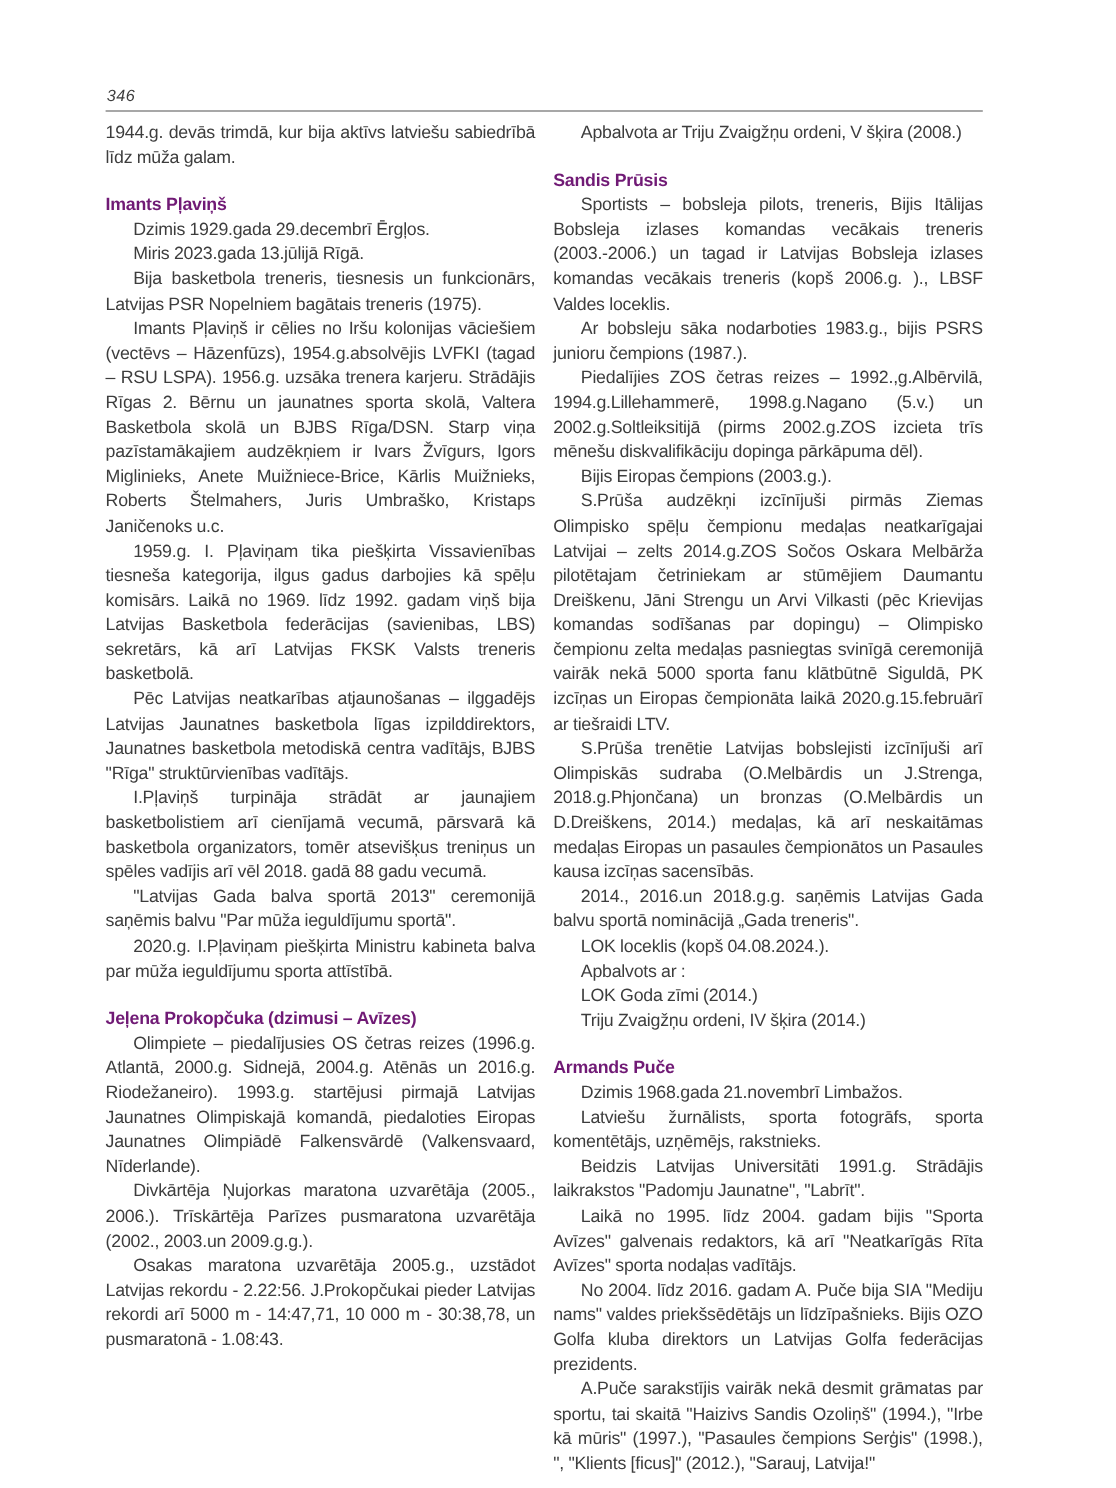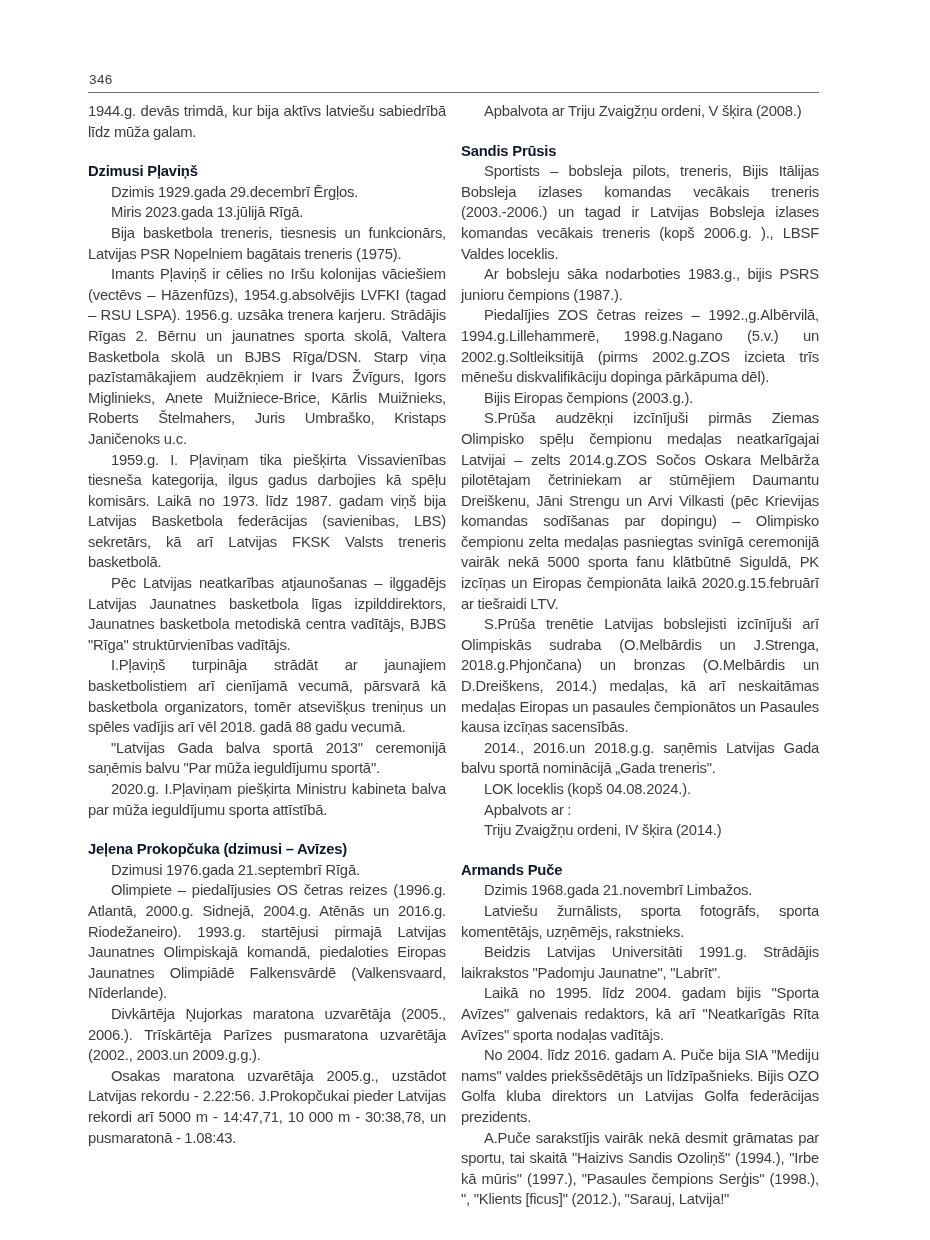--- a/index.html
+++ b/index.html
@@ -21,20 +21,21 @@
     top: 72px;
     width: 731px;
   }
   .page-num {
     display: block;
     font-size: 13.5px;
     line-height: 16px;
     color: #3d3d3d;
     letter-spacing: 0.4px;
     margin: 0 0 4px 1px;
+    font-style: italic;
   }
   .rule {
     border: none;
     border-top: 1.5px solid #6e6e6e;
     margin: 0;
   }
   .columns {
     display: flex;
     gap: 15px;
     margin-top: 8px;
@@ -54,65 +55,65 @@
     word-spacing: -0.2px;
   }
   .para.no-indent {
     text-indent: 0;
   }
   .entry-heading {
     margin: 19px 0 0 0;
     font-size: 14.8px;
     line-height: 20.6px;
     font-weight: 700;
-    color: #0f172a;
+    color: #701a75;
     letter-spacing: -0.2px;
     text-align: left;
   }
 </style>
 </head>
 <body>
 
 <div class="sheet">
   <div class="content">
     <div class="running-head">
       <span class="page-num">346</span>
       <hr class="rule">
     </div>
     <div class="columns">
       <div class="col">
           <p class="para no-indent">1944.g. devās trimdā, kur bija aktīvs latviešu sabiedrībā līdz mūža galam.</p>
-          <h3 class="entry-heading">Dzimusi Pļaviņš</h3>
+          <h3 class="entry-heading">Imants Pļaviņš</h3>
           <p class="para">Dzimis 1929.gada 29.decembrī Ērgļos.</p>
           <p class="para">Miris 2023.gada 13.jūlijā Rīgā.</p>
           <p class="para">Bija basketbola treneris, tiesnesis un funkcionārs, Latvijas PSR Nopelniem bagātais treneris (1975).</p>
           <p class="para">Imants Pļaviņš ir cēlies no Iršu kolonijas vāciešiem (vectēvs – Hāzenfūzs), 1954.g.absolvējis LVFKI (tagad – RSU LSPA). 1956.g. uzsāka trenera karjeru. Strādājis Rīgas 2. Bērnu un jaunatnes sporta skolā, Valtera Basketbola skolā un BJBS Rīga/DSN. Starp viņa pazīstamākajiem audzēkņiem ir Ivars Žvīgurs, Igors Miglinieks, Anete Muižniece-Brice, Kārlis Muižnieks, Roberts Štelmahers, Juris Umbraško, Kristaps Janičenoks u.c.</p>
-          <p class="para">1959.g. I. Pļaviņam tika piešķirta Vissavienības tiesneša kategorija, ilgus gadus darbojies kā spēļu komisārs. Laikā no 1973. līdz 1987. gadam viņš bija Latvijas Basketbola federācijas (savienibas, LBS) sekretārs, kā arī Latvijas FKSK Valsts treneris basketbolā.</p>
+          <p class="para">1959.g. I. Pļaviņam tika piešķirta Vissavienības tiesneša kategorija, ilgus gadus darbojies kā spēļu komisārs. Laikā no 1969. līdz 1992. gadam viņš bija Latvijas Basketbola federācijas (savienibas, LBS) sekretārs, kā arī Latvijas FKSK Valsts treneris basketbolā.</p>
           <p class="para">Pēc Latvijas neatkarības atjaunošanas – ilggadējs Latvijas Jaunatnes basketbola līgas izpilddirektors, Jaunatnes basketbola metodiskā centra vadītājs, BJBS "Rīga" struktūrvienības vadītājs.</p>
           <p class="para">I.Pļaviņš turpināja strādāt ar jaunajiem basketbolistiem arī cienījamā vecumā, pārsvarā kā basketbola organizators, tomēr atsevišķus treniņus un spēles vadījis arī vēl 2018. gadā 88 gadu vecumā.</p>
           <p class="para">"Latvijas Gada balva sportā 2013" ceremonijā saņēmis balvu "Par mūža ieguldījumu sportā".</p>
           <p class="para">2020.g. I.Pļaviņam piešķirta Ministru kabineta balva par mūža ieguldījumu sporta attīstībā.</p>
           <h3 class="entry-heading">Jeļena Prokopčuka (dzimusi – Avīzes)</h3>
-          <p class="para">Dzimusi 1976.gada 21.septembrī Rīgā.</p>
           <p class="para">Olimpiete – piedalījusies OS četras reizes (1996.g. Atlantā, 2000.g. Sidnejā, 2004.g. Atēnās un 2016.g. Riodežaneiro). 1993.g. startējusi pirmajā Latvijas Jaunatnes Olimpiskajā komandā, piedaloties Eiropas Jaunatnes Olimpiādē Falkensvārdē (Valkensvaard, Nīderlande).</p>
           <p class="para">Divkārtēja Ņujorkas maratona uzvarētāja (2005., 2006.). Trīskārtēja Parīzes pusmaratona uzvarētāja (2002., 2003.un 2009.g.g.).</p>
           <p class="para">Osakas maratona uzvarētāja 2005.g., uzstādot Latvijas rekordu - 2.22:56. J.Prokopčukai pieder Latvijas rekordi arī 5000 m - 14:47,71, 10 000 m - 30:38,78, un pusmaratonā - 1.08:43.</p>
         </div>
       <div class="col">
           <p class="para">Apbalvota ar Triju Zvaigžņu ordeni, V šķira (2008.)</p>
           <h3 class="entry-heading">Sandis Prūsis</h3>
           <p class="para">Sportists – bobsleja pilots, treneris, Bijis Itālijas Bobsleja izlases komandas vecākais treneris (2003.-2006.) un tagad ir Latvijas Bobsleja izlases komandas vecākais treneris (kopš 2006.g. )., LBSF Valdes loceklis.</p>
           <p class="para">Ar bobsleju sāka nodarboties 1983.g., bijis PSRS junioru čempions (1987.).</p>
           <p class="para">Piedalījies ZOS četras reizes – 1992.,g.Albērvilā, 1994.g.Lillehammerē, 1998.g.Nagano (5.v.) un 2002.g.Soltleiksitijā (pirms 2002.g.ZOS izcieta trīs mēnešu diskvalifikāciju dopinga pārkāpuma dēl).</p>
           <p class="para">Bijis Eiropas čempions (2003.g.).</p>
           <p class="para">S.Prūša audzēkņi izcīnījuši pirmās Ziemas Olimpisko spēļu čempionu medaļas neatkarīgajai Latvijai – zelts 2014.g.ZOS Sočos Oskara Melbārža pilotētajam četriniekam ar stūmējiem Daumantu Dreiškenu, Jāni Strengu un Arvi Vilkasti (pēc Krievijas komandas sodīšanas par dopingu) – Olimpisko čempionu zelta medaļas pasniegtas svinīgā ceremonijā vairāk nekā 5000 sporta fanu klātbūtnē Siguldā, PK izcīņas un Eiropas čempionāta laikā 2020.g.15.februārī ar tiešraidi LTV.</p>
           <p class="para">S.Prūša trenētie Latvijas bobslejisti izcīnījuši arī Olimpiskās sudraba (O.Melbārdis un J.Strenga, 2018.g.Phjončana) un bronzas (O.Melbārdis un D.Dreiškens, 2014.) medaļas, kā arī neskaitāmas medaļas Eiropas un pasaules čempionātos un Pasaules kausa izcīņas sacensībās.</p>
           <p class="para">2014., 2016.un 2018.g.g. saņēmis Latvijas Gada balvu sportā nominācijā „Gada treneris".</p>
           <p class="para">LOK loceklis (kopš 04.08.2024.).</p>
           <p class="para">Apbalvots ar :</p>
+          <p class="para">LOK Goda zīmi (2014.)</p>
           <p class="para">Triju Zvaigžņu ordeni, IV šķira (2014.)</p>
           <h3 class="entry-heading">Armands Puče</h3>
           <p class="para">Dzimis 1968.gada 21.novembrī Limbažos.</p>
           <p class="para">Latviešu žurnālists, sporta fotogrāfs, sporta komentētājs, uzņēmējs, rakstnieks.</p>
           <p class="para">Beidzis Latvijas Universitāti 1991.g. Strādājis laikrakstos "Padomju Jaunatne", "Labrīt".</p>
           <p class="para">Laikā no 1995. līdz 2004. gadam bijis "Sporta Avīzes" galvenais redaktors, kā arī "Neatkarīgās Rīta Avīzes" sporta nodaļas vadītājs.</p>
           <p class="para">No 2004. līdz 2016. gadam A. Puče bija SIA "Mediju nams" valdes priekšsēdētājs un līdzīpašnieks. Bijis OZO Golfa kluba direktors un Latvijas Golfa federācijas prezidents.</p>
           <p class="para">A.Puče sarakstījis vairāk nekā desmit grāmatas par sportu, tai skaitā "Haizivs Sandis Ozoliņš" (1994.), "Irbe kā mūris" (1997.), "Pasaules čempions Serģis" (1998.), ", "Klients [ficus]" (2012.), "Sarauj, Latvija!"</p>
         </div>
     </div>

